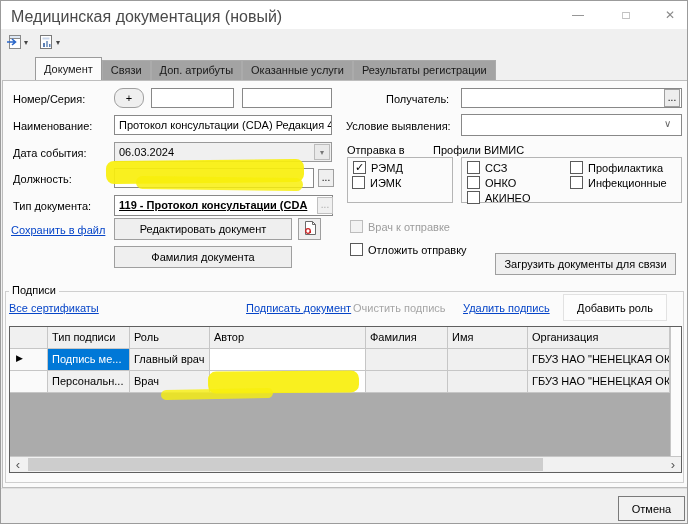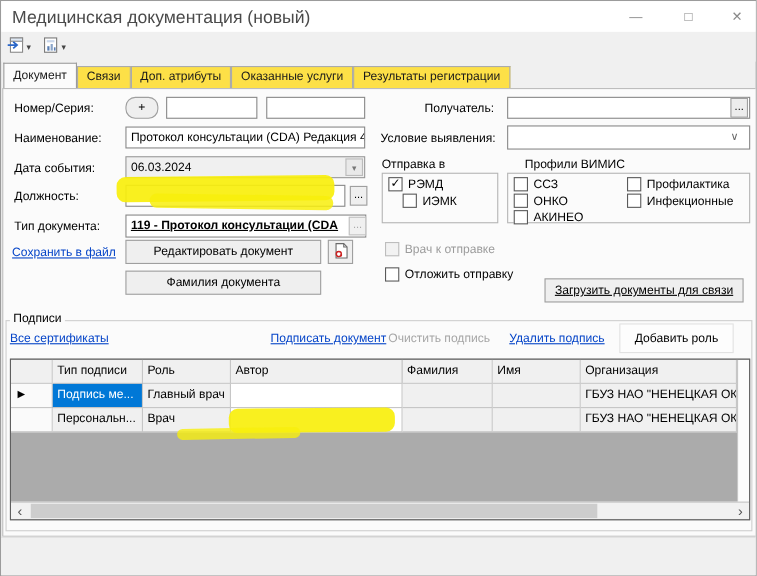--- a/index.html
+++ b/index.html
@@ -16,22 +16,22 @@
   .title-text { left:10px; top:7px; font-size:16px; color:#4a4a4a; }
   .win-btn { top:0; width:34px; height:28px; display:flex; align-items:center; justify-content:center; color:#8a8a8a; font-size:12px; cursor:default; }
 
   
   .toolbar { left:0; top:28px; width:688px; height:27px; background:#f0f0f0; display:flex; align-items:center; padding-left:2px; gap:4px; }
   .tool-group { display:flex; align-items:center; gap:2px; padding:2px 3px; }
   .tool-caret { color:#444; font-size:8px; }
 
   
   .tabstrip { left:2px; top:57px; height:22px; display:flex; align-items:flex-end; }
-  .tab { border:1px solid #ababab; border-bottom:none; background:#fde047; padding:3px 8px 4px 8px; height:20px; color:#1a1a1a; white-space:nowrap; }
-  .tab.active { background:#fbfbfb; height:23px; padding-top:5px; position:relative; z-index:2; border-color:#9b9b9b; }
+  .tab { border:1px solid #ababab; border-bottom:none; background:#a3a3a3; padding:3px 8px 4px 8px; height:20px; color:#1a1a1a; white-space:nowrap; }
+  .tab.active { background:#fbfbfb; height:23px; padding-top:5px; position:relative; z-index:2; border-color:#9b9b9b;margin-left:32px; }
 
   .tabpage { left:1px; top:79px; width:686px; height:408px; background:#fbfbfb; border:1px solid #bdbdbd; }
 
   
   .lbl { color:#000; }
   .input { background:#ffffff; border:1px solid #888888; }
   .input-disabled { background:#f0f0f0; border:1px solid #999999; }
   .val { padding:3px 4px; white-space:nowrap; overflow:hidden; }
   .btn { background:#efefef; border:1px solid #9f9f9f; display:flex; align-items:center; justify-content:center; color:#000; cursor:default; }
   .browse-btn { width:16px; height:18px; font-size:10px; line-height:8px; background:#efefef; border:1px solid #9f9f9f; display:flex; align-items:flex-end; justify-content:center; padding-bottom:4px;}
@@ -155,27 +155,27 @@
   <div class="abs lbl" style="left:345px; top:119px;">Условие выявления:</div>
   <div class="abs input" style="left:460px; top:113px; width:221px; height:22px;"></div>
   <div class="abs" style="left:663px; top:117px; color:#666; font-size:10px;">∨</div>
 
   <div class="abs lbl" style="left:346px; top:143px;">Отправка в</div>
   <div class="abs groupbox" style="left:346px; top:156px; width:106px; height:46px;">
     <div class="cb-row" style="margin:2px 0 0 5px;">
       <span class="cb">✓</span>
       <span>РЭМД</span>
     </div>
-    <div class="cb-row" style="margin:0 0 0 18px;align-items:center;">
+    <div class="cb-row" style="margin:0 0 0 4px;align-items:center;">
       <span class="cb"></span>
       <span>ИЭМК</span>
     </div>
   </div>
 
-  <div class="abs lbl" style="left:476px; top:143px;">Профили ВИМИС</div>
+  <div class="abs lbl" style="left:432px; top:143px;">Профили ВИМИС</div>
   <div class="abs groupbox" style="left:460px; top:156px; width:221px; height:46px;">
     <div class="abs" style="left:5px; top:2px;">
       <div class="cb-row">
         <span class="cb"></span>
         <span>ССЗ</span>
       </div>
       <div class="cb-row">
         <span class="cb"></span>
         <span>ОНКО</span>
       </div>
@@ -197,21 +197,21 @@
   </div>
 
   <div class="abs cb-row" style="left:349px; top:218px;">
     <span class="cb cb-disabled"></span>
     <span class="lbl-disabled">Врач к отправке</span>
   </div>
   <div class="abs cb-row" style="left:349px; top:241px;">
     <span class="cb"></span>
     <span>Отложить отправку</span>
   </div>
-  <div class="abs btn" style="left:494px; top:252px; width:181px; height:22px;text-decoration:underline;">Загрузить документы для связи</div>
+  <div class="abs btn" style="left:494px; top:252px; width:181px; height:22px;">Загрузить документы для связи</div>
 
   <div class="abs sig-group"></div>
   <div class="abs sig-title">Подписи</div>
 
   <div class="abs link" style="left:8px; top:301px;">Все сертификаты</div>
   <div class="abs link" style="left:245px; top:301px;">Подписать документ</div>
   <div class="abs link link-disabled" style="left:352px; top:301px;">Очистить подпись</div>
   <div class="abs link" style="left:462px; top:301px;">Удалить подпись</div>
   <div class="abs btn" style="left:562px; top:293px; width:104px; height:27px; background:#fdfdfd; border-color:#e2e2e2;">Добавить роль</div>
 
@@ -249,15 +249,16 @@
       <div class="harrow" style="right:0;">›</div>
     </div>
   </div>
 
   <div class="marker" style="left:105px; top:159px; width:198px; height:23px; transform:rotate(-0.6deg);"></div>
   <div class="marker" style="left:135px; top:176px; width:167px; height:13px; transform:rotate(0.8deg); opacity:0.85;"></div>
   <div class="marker" style="left:207px; top:370px; width:151px; height:22px; transform:rotate(-0.5deg);"></div>
   <div class="marker" style="left:160px; top:388px; width:112px; height:10px; transform:rotate(-1deg); opacity:0.8;"></div>
 
   <div class="abs footer">
+    <div class="abs footer-btn" style="left:617px; top:7px; width:67px;">Отмена</div>
   </div>
 
 </div>
 
 </body></html>

